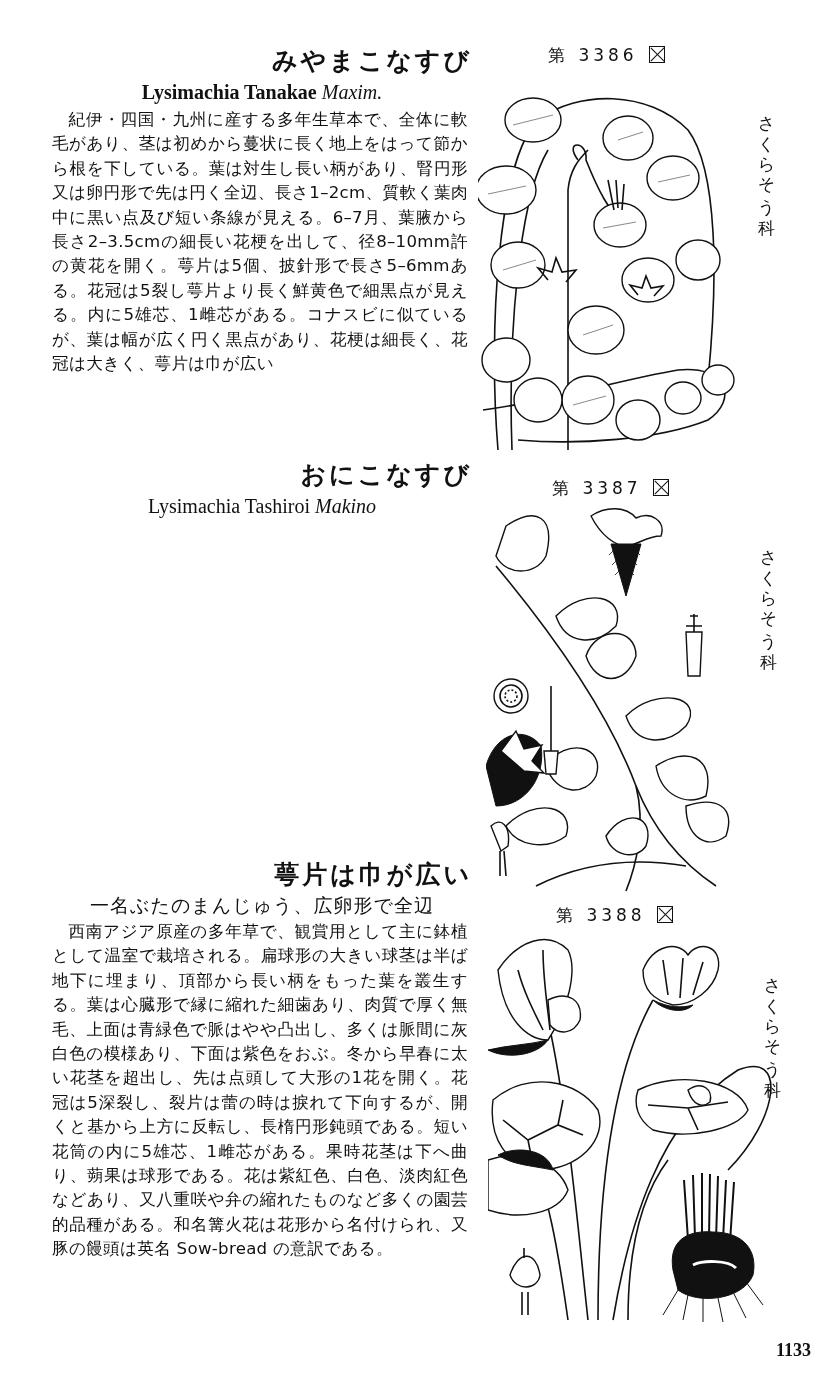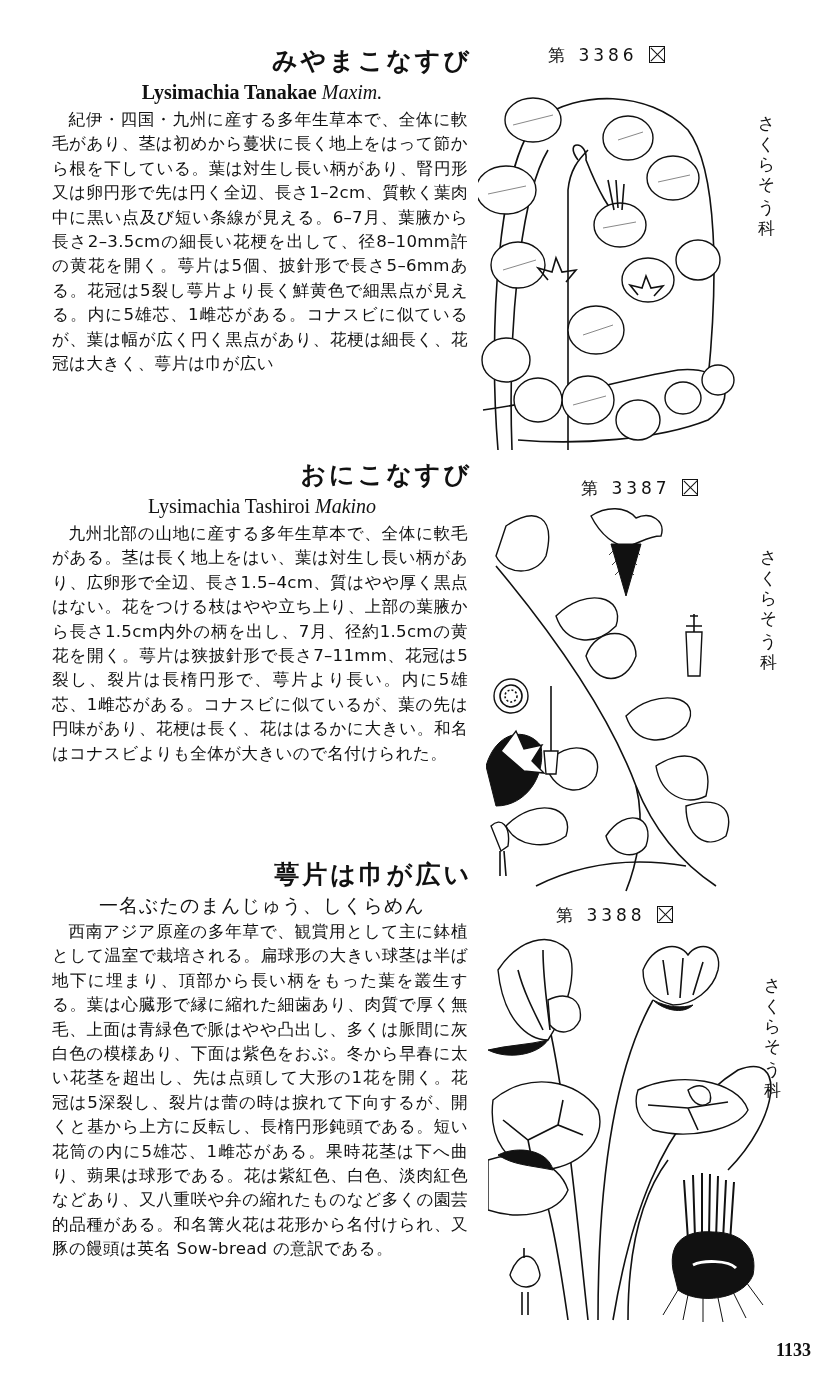--- a/index.html
+++ b/index.html
@@ -65,35 +65,34 @@
   </div>
   <p class="body-text">紀伊・四国・九州に産する多年生草本で、全体に軟毛があり、茎は初めから蔓状に長く地上をはって節から根を下している。葉は対生し長い柄があり、腎円形又は卵円形で先は円く全辺、長さ1–2cm、質軟く葉肉中に黒い点及び短い条線が見える。6–7月、葉腋から長さ2–3.5cmの細長い花梗を出して、径8–10mm許の黄花を開く。萼片は5個、披針形で長さ5–6mmある。花冠は5裂し萼片より長く鮮黄色で細黒点が見える。内に5雄芯、1雌芯がある。コナスビに似ているが、葉は幅が広く円く黒点があり、花梗は細長く、花冠は大きく、萼片は巾が広い</p>
 </section>
 
 <section class="entry" style="top:458px;">
   <div class="jp-title">おにこなすび</div>
   <div class="sci-name" style="font-weight:normal;">
     <span>Lysimachia Tashiroi</span>
     <span class="auth">Makino</span>
   </div>
-  <p class="body-text">九州北部の山地に産する多年生草本で、全体に軟毛がある。茎は長く地上をはい、葉は対生し長い柄があり、広卵形で全辺、長さ1.5–4cm、質はやや厚く黒点はない。花をつける枝はやや立ち上り、上部の葉腋から長さ1.5cm内外の柄を出し、7月、径約1.5cmの黄花を開く。萼片は狭披針形で長さ7–11mm、花冠は5裂し、裂片は長楕円形で、萼片より長い。内に5雄芯、1雌芯がある。コナスビに似ているが、葉の先は円味があり、花梗は長く、花ははるかに大きい。和名はコナスビよりも全体が大きいので名付けられた。</p>
 </section>
 
 <section class="entry" style="top:858px;">
   <div class="jp-title">萼片は巾が広い</div>
-  <div class="alt-name">一名ぶたのまんじゅう、しくらめん</div>
+  <div class="alt-name">一名ぶたのまんじゅう、広卵形で全辺</div>
   <p class="body-text">西南アジア原産の多年草で、観賞用として主に鉢植として温室で栽培される。扁球形の大きい球茎は半ば地下に埋まり、頂部から長い柄をもった葉を叢生する。葉は心臓形で縁に縮れた細歯あり、肉質で厚く無毛、上面は青緑色で脈はやや凸出し、多くは脈間に灰白色の模様あり、下面は紫色をおぶ。冬から早春に太い花茎を超出し、先は点頭して大形の1花を開く。花冠は5深裂し、裂片は蕾の時は捩れて下向するが、開くと基から上方に反転し、長楕円形鈍頭である。短い花筒の内に5雄芯、1雌芯がある。果時花茎は下へ曲り、蒴果は球形である。花は紫紅色、白色、淡肉紅色などあり、又八重咲や弁の縮れたものなど多くの園芸的品種がある。和名篝火花は花形から名付けられ、又豚の饅頭は英名 Sow-bread の意訳である。</p>
 </section>
 
 <div class="fig-label" style="left:548px; top:44px;">
   <span>第</span>
   <span>3386</span>
   <span class="box"></span>
 </div>
-<div class="fig-label" style="left:581px; top:477px;">
+<div class="fig-label" style="left:552px; top:477px;">
   <span>第</span>
   <span>3387</span>
   <span class="box"></span>
 </div>
 <div class="fig-label" style="left:556px; top:904px;">
   <span>第</span>
   <span>3388</span>
   <span class="box"></span>
 </div>
 

